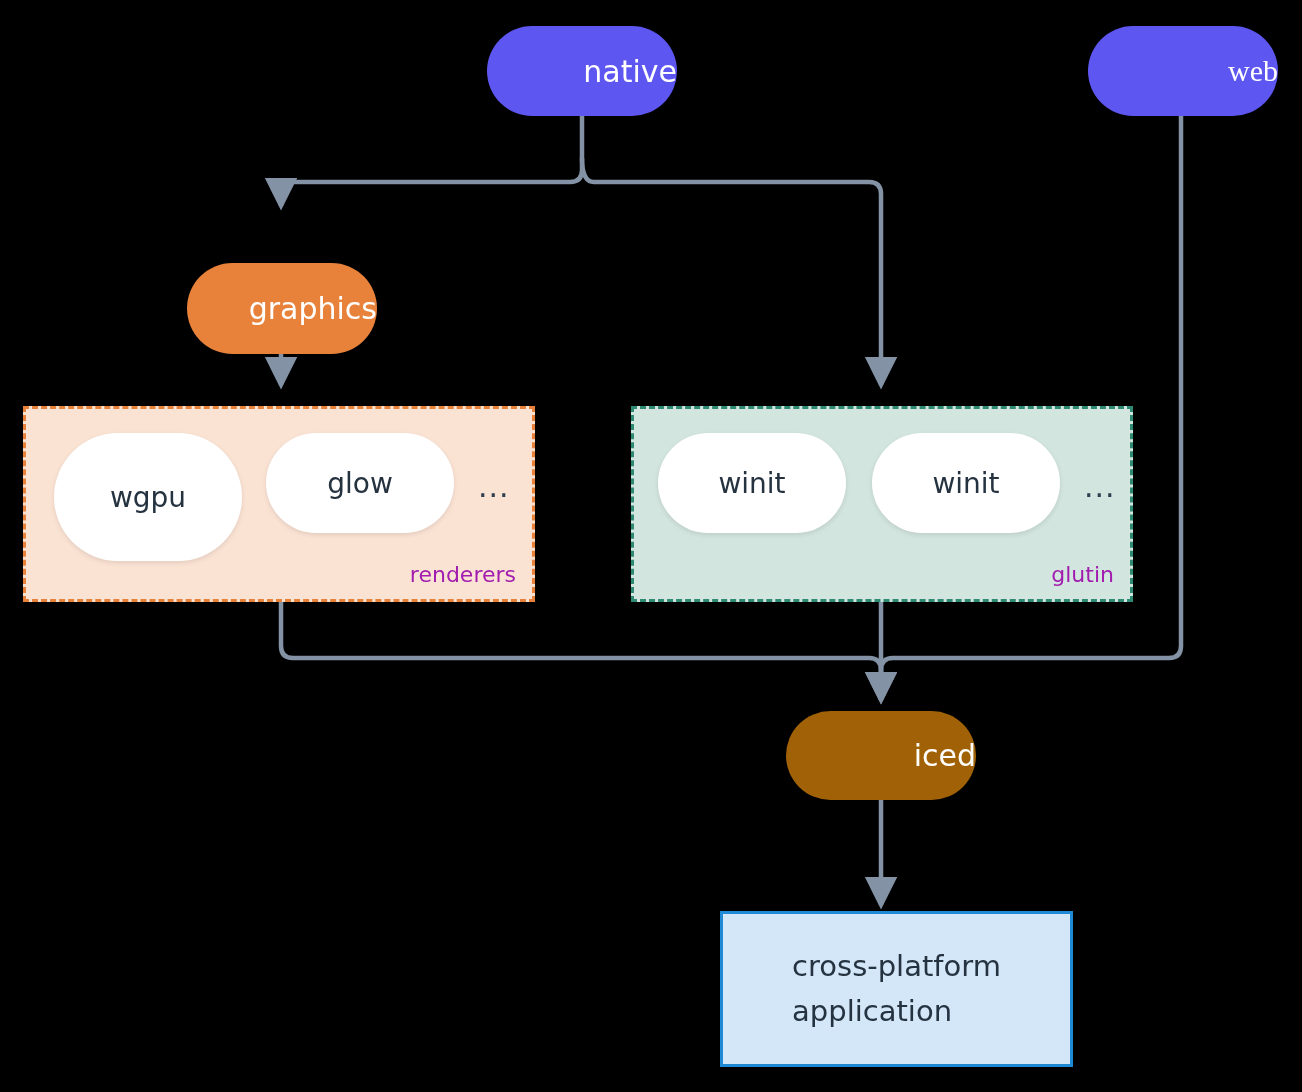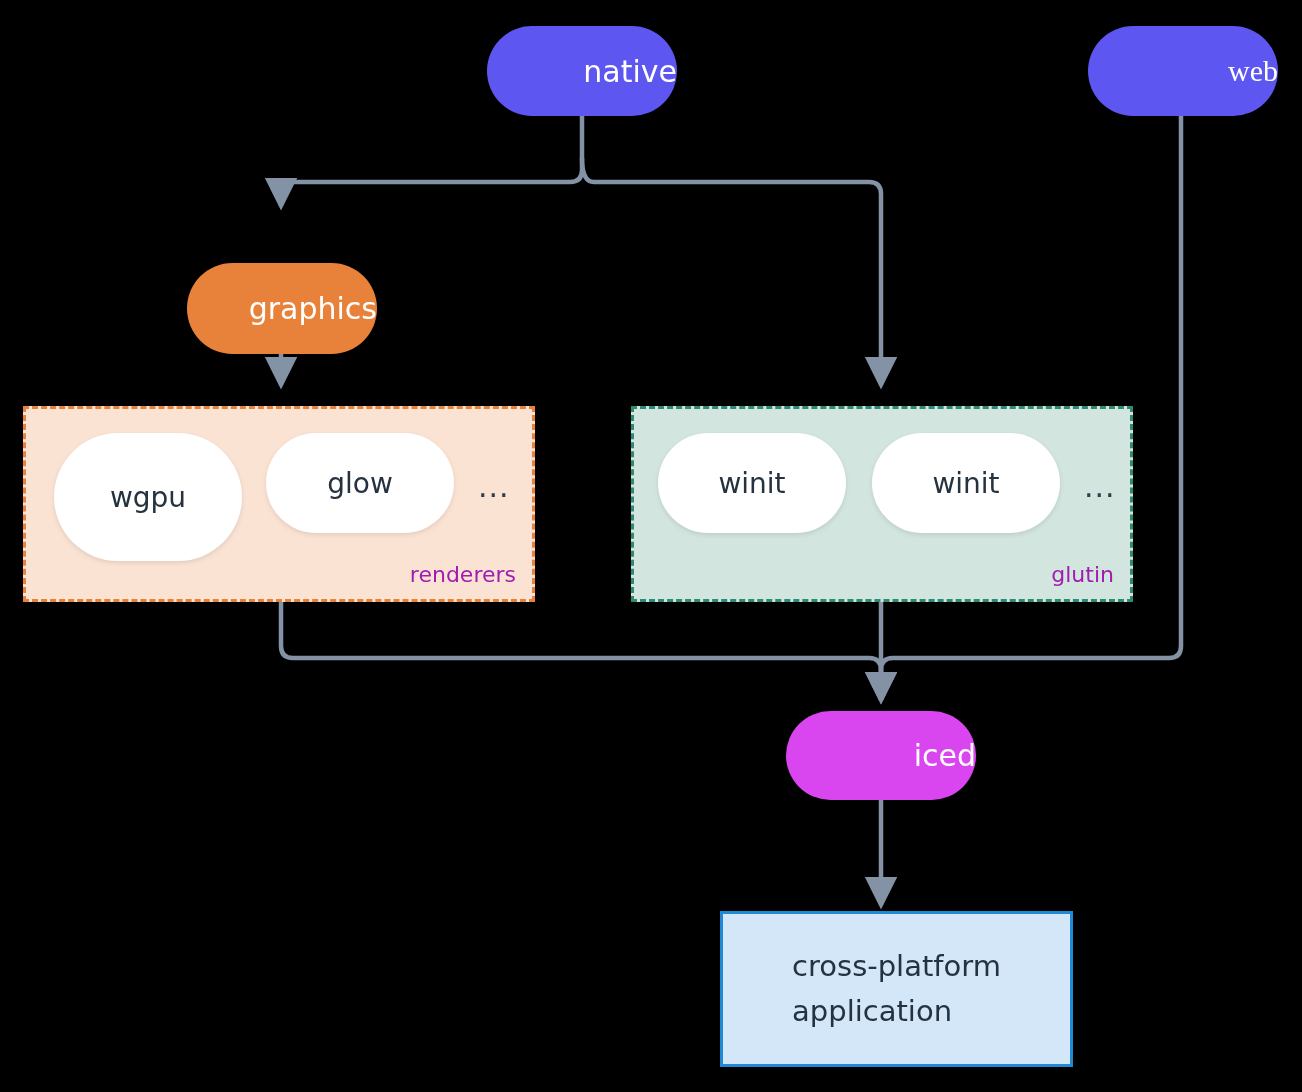--- a/index.html
+++ b/index.html
@@ -39,21 +39,21 @@
     background: #5e56f0;
     color: #ffffff;
     font-size: 30px;
   }
   .node-graphics {
     background: #e8823a;
     color: #ffffff;
     font-size: 30px;
   }
   .node-iced {
-    background: #d946ef;
+    background: #a16207;
     color: #ffffff;
     font-size: 30px;
   }
   .group-box {
     position: absolute;
     box-sizing: border-box;
   }
   .group-renderers {
     background: #fbe3d4;
     border: 3px dashed #e8823a;

